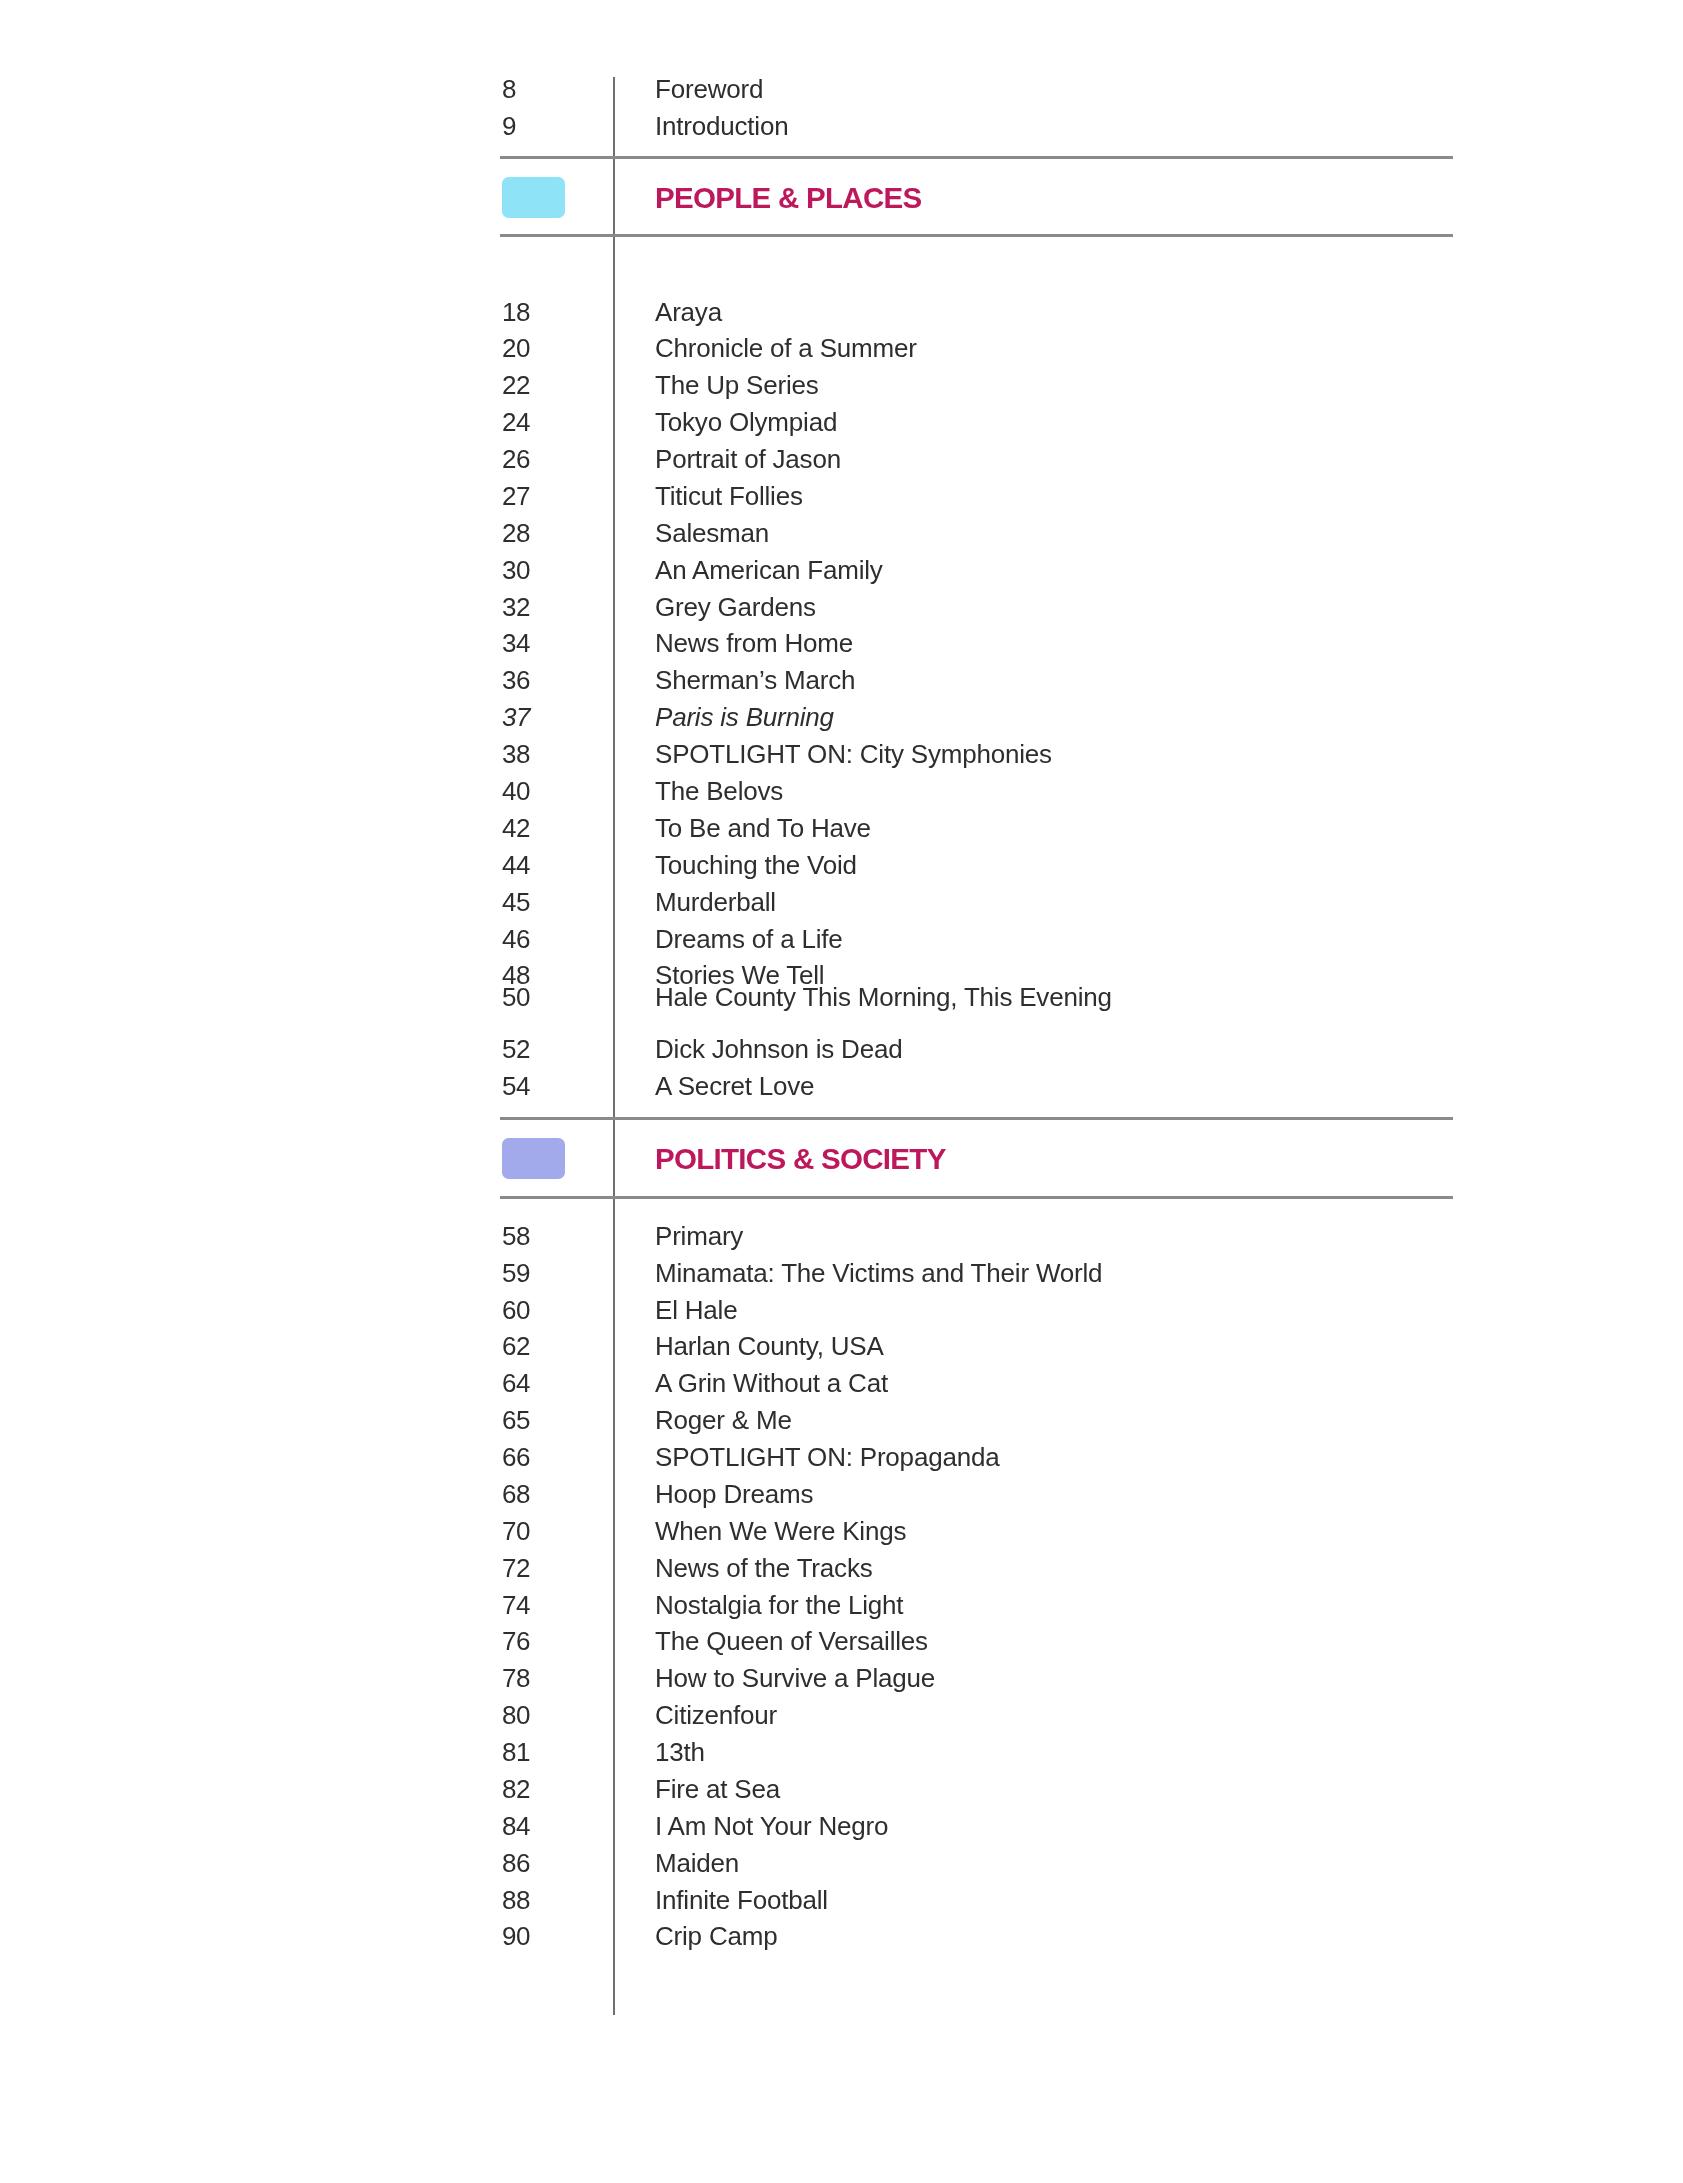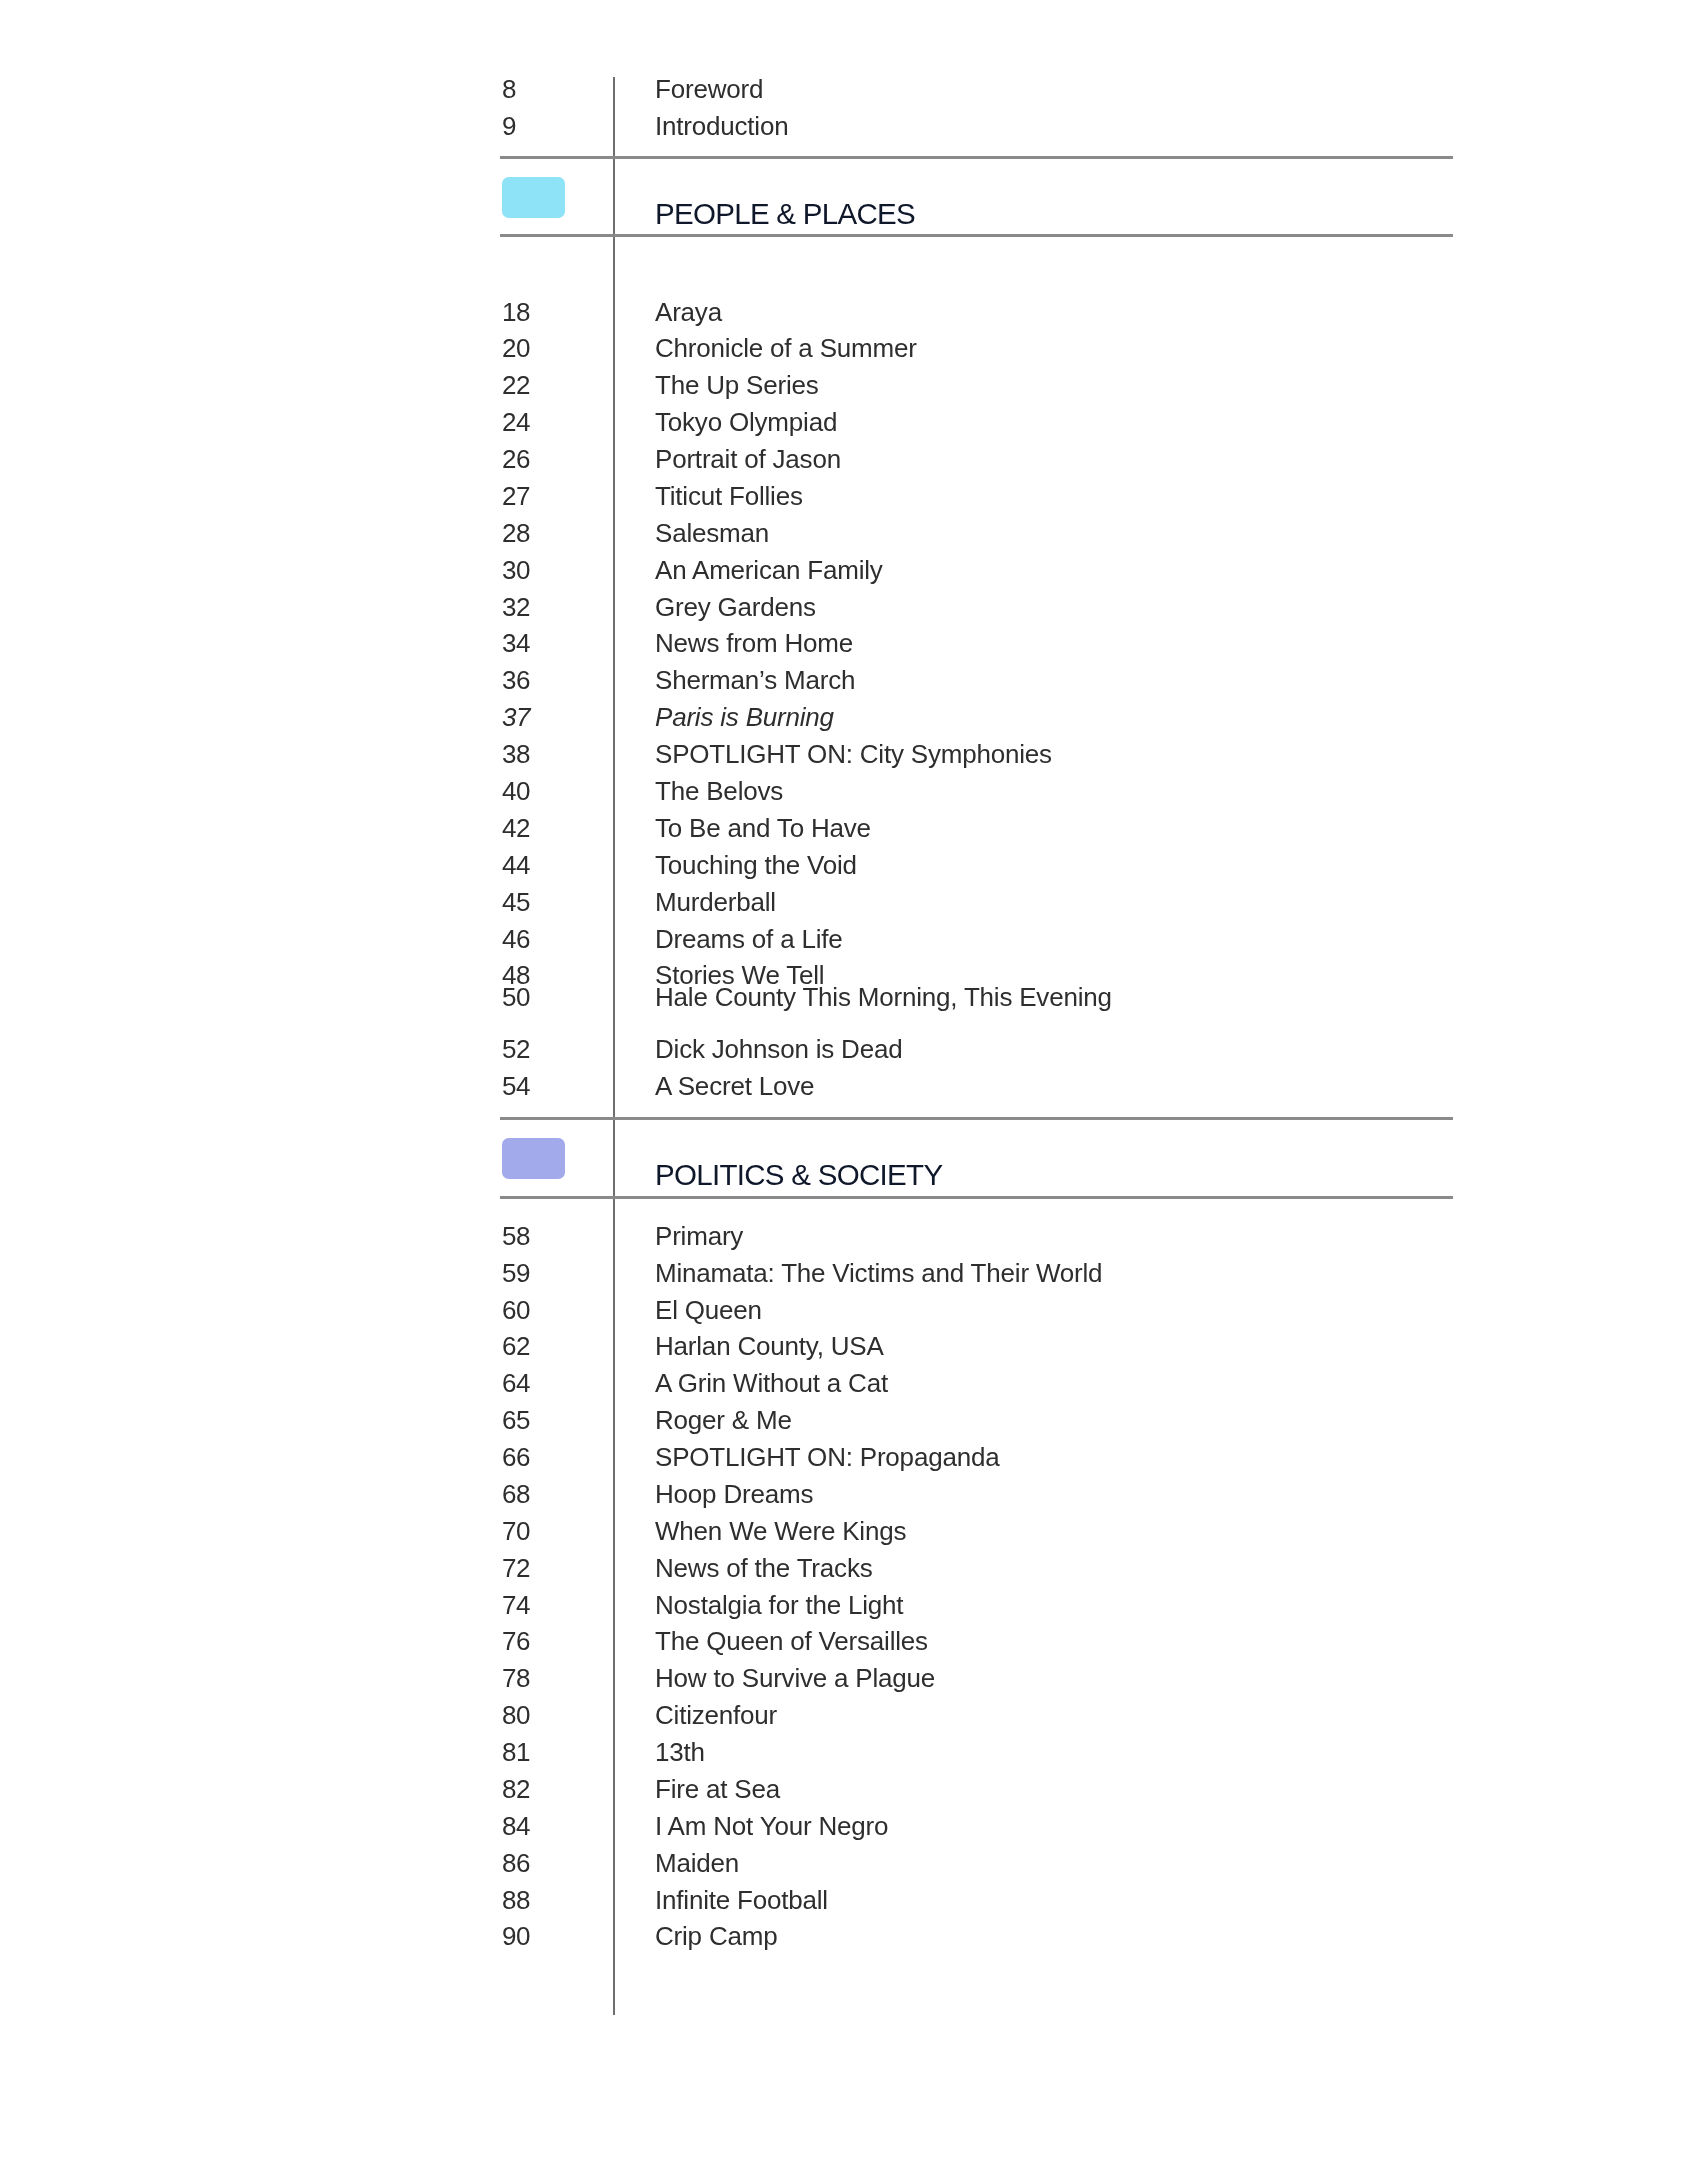--- a/index.html
+++ b/index.html
@@ -70,26 +70,25 @@
       position: absolute;
       left: 502px;
       width: 63px;
       height: 41px;
       border-radius: 6.6px;
     }
     .section-title {
       position: absolute;
       left: 655px;
       font-size: 29.5px;
-      font-weight: normal;
-      color: #0f172a;
+      font-weight: bold;
+      color: #be185d;
       letter-spacing: -0.7px;
       line-height: 41px;
       white-space: nowrap;
-      margin-top: 16px;
     }
   </style>
 </head>
 <body>
 
 <div class="page" id="page">
   <div class="vline"></div>
 <div class="row" style="top: 71px;">
       <span class="num">8</span>
       <span class="title">Foreword</span>
@@ -201,21 +200,21 @@
     <div class="row" style="top: 1218px;">
       <span class="num">58</span>
       <span class="title">Primary</span>
     </div>
     <div class="row" style="top: 1255px;">
       <span class="num">59</span>
       <span class="title">Minamata: The Victims and Their World</span>
     </div>
     <div class="row" style="top: 1292px;">
       <span class="num">60</span>
-      <span class="title">El Queen</span>
+      <span class="title">El Hale</span>
     </div>
     <div class="row" style="top: 1328px;">
       <span class="num">62</span>
       <span class="title">Harlan County, USA</span>
     </div>
     <div class="row" style="top: 1365px;">
       <span class="num">64</span>
       <span class="title">A Grin Without a Cat</span>
     </div>
     <div class="row" style="top: 1402px;">

